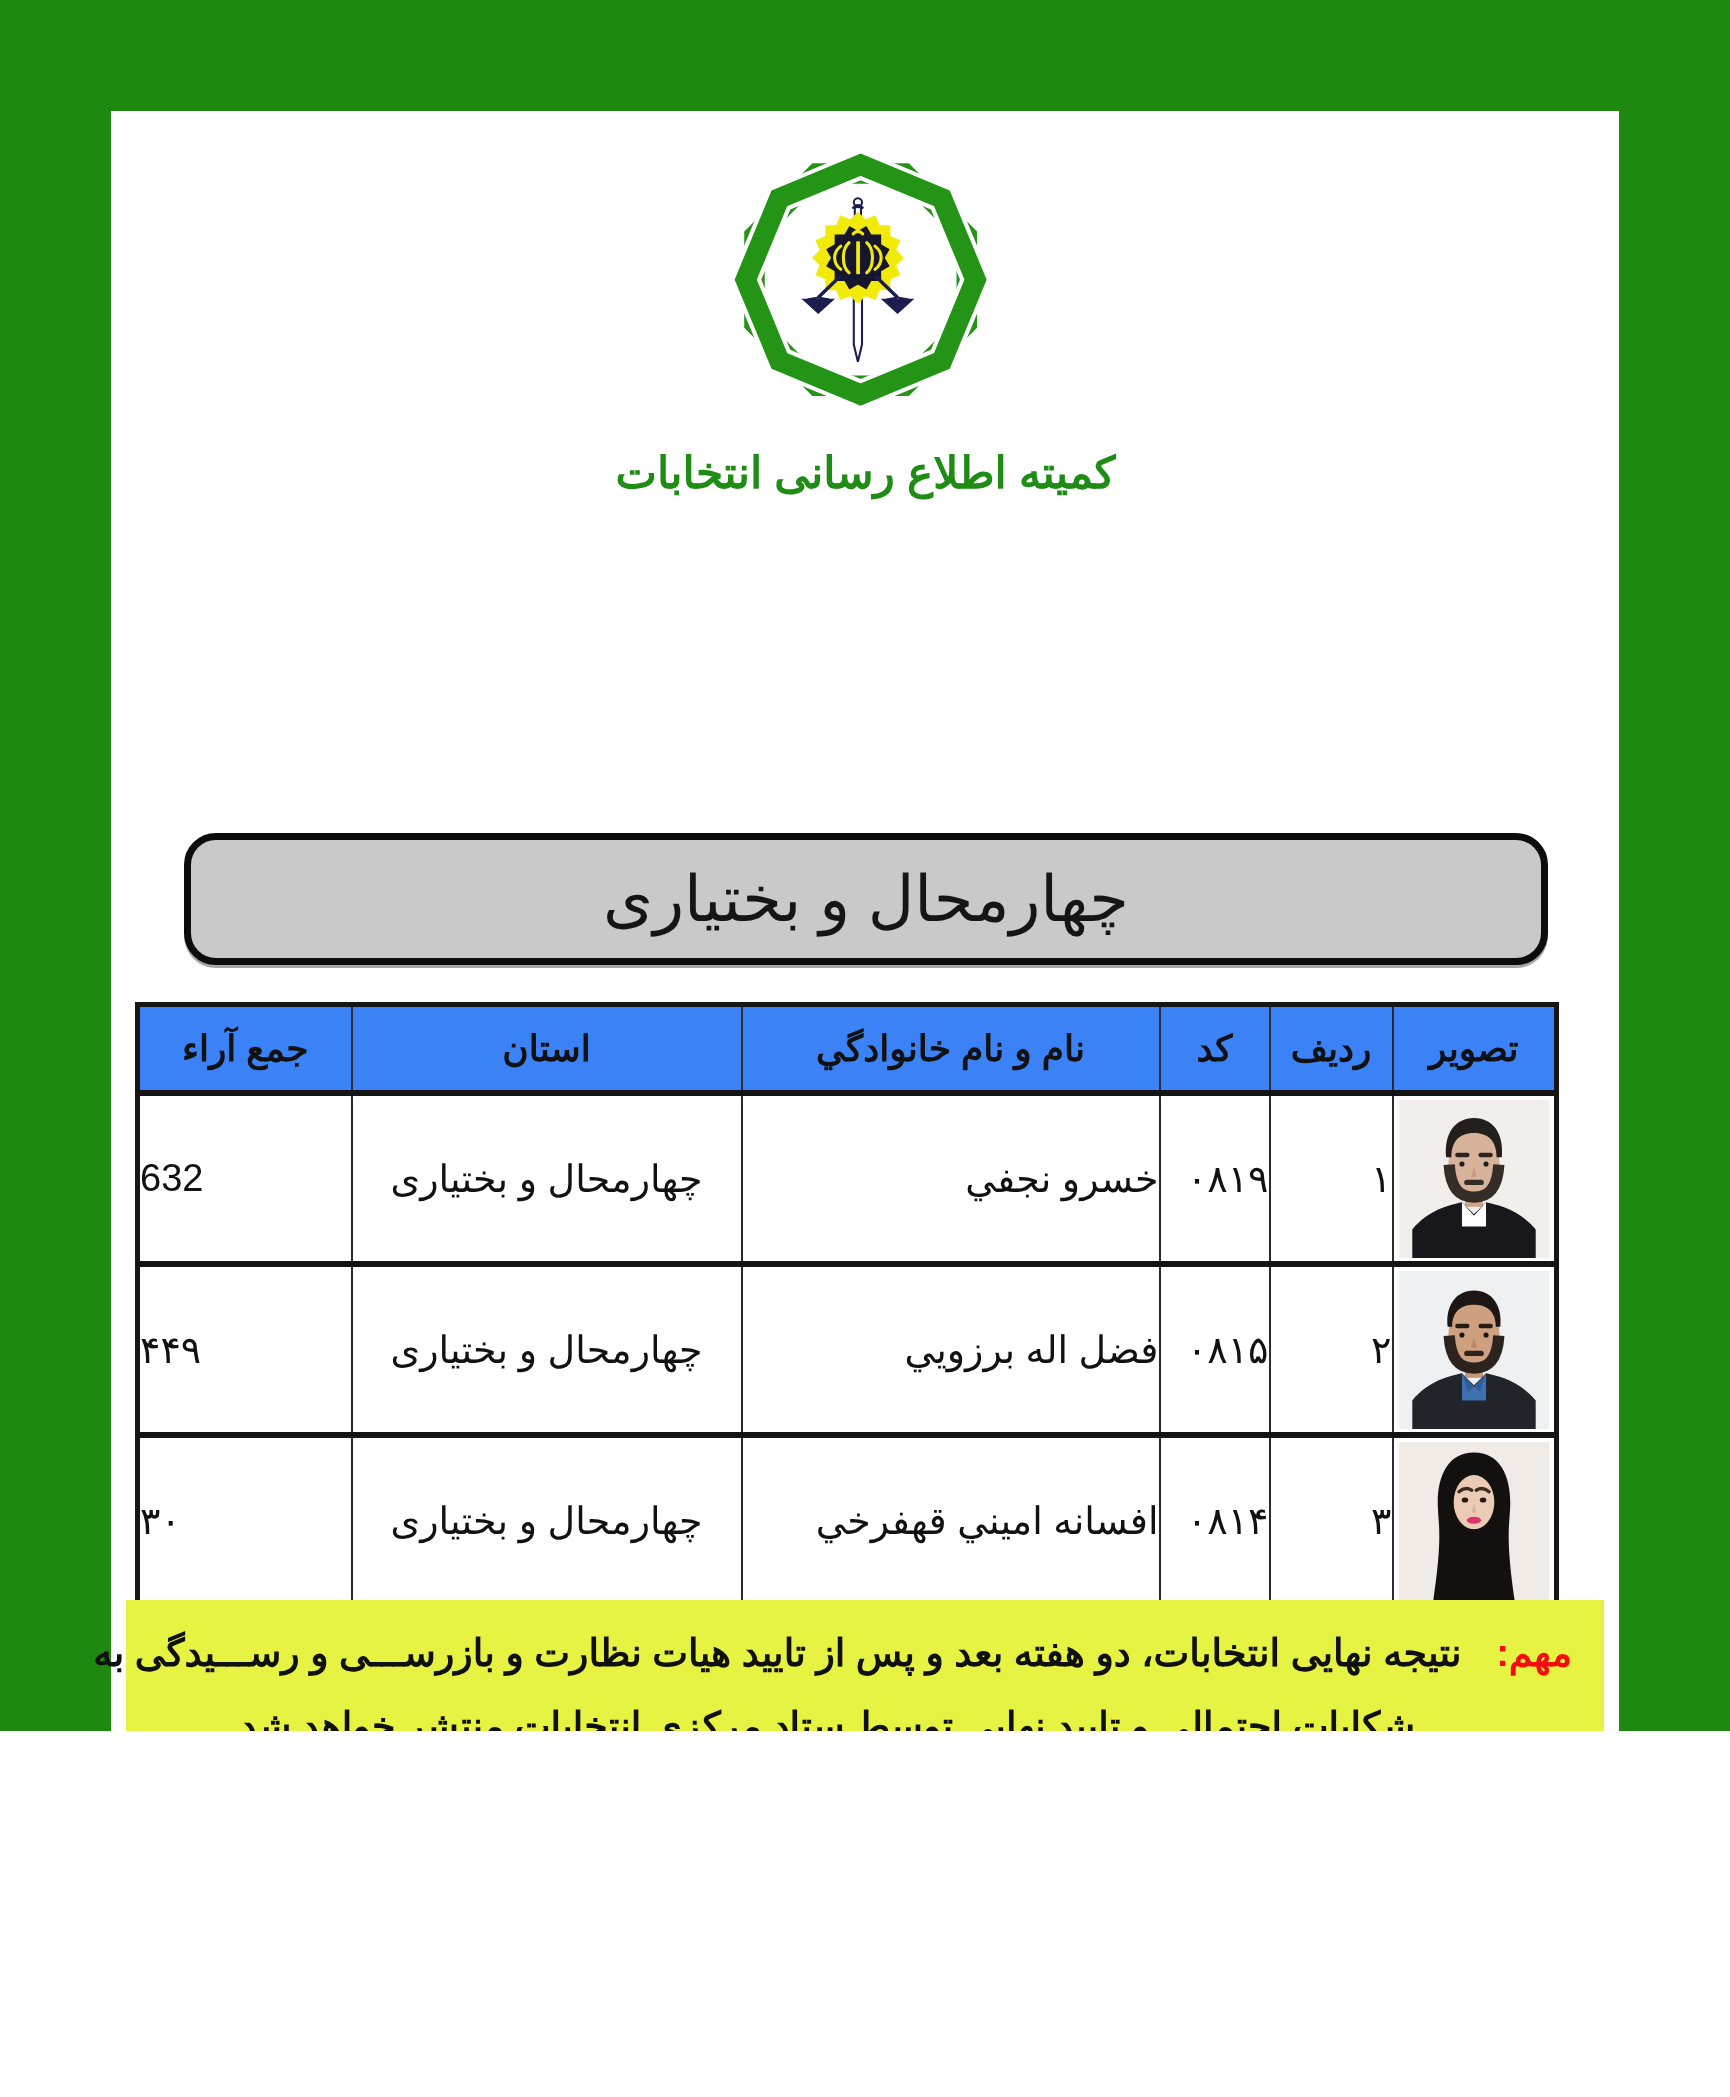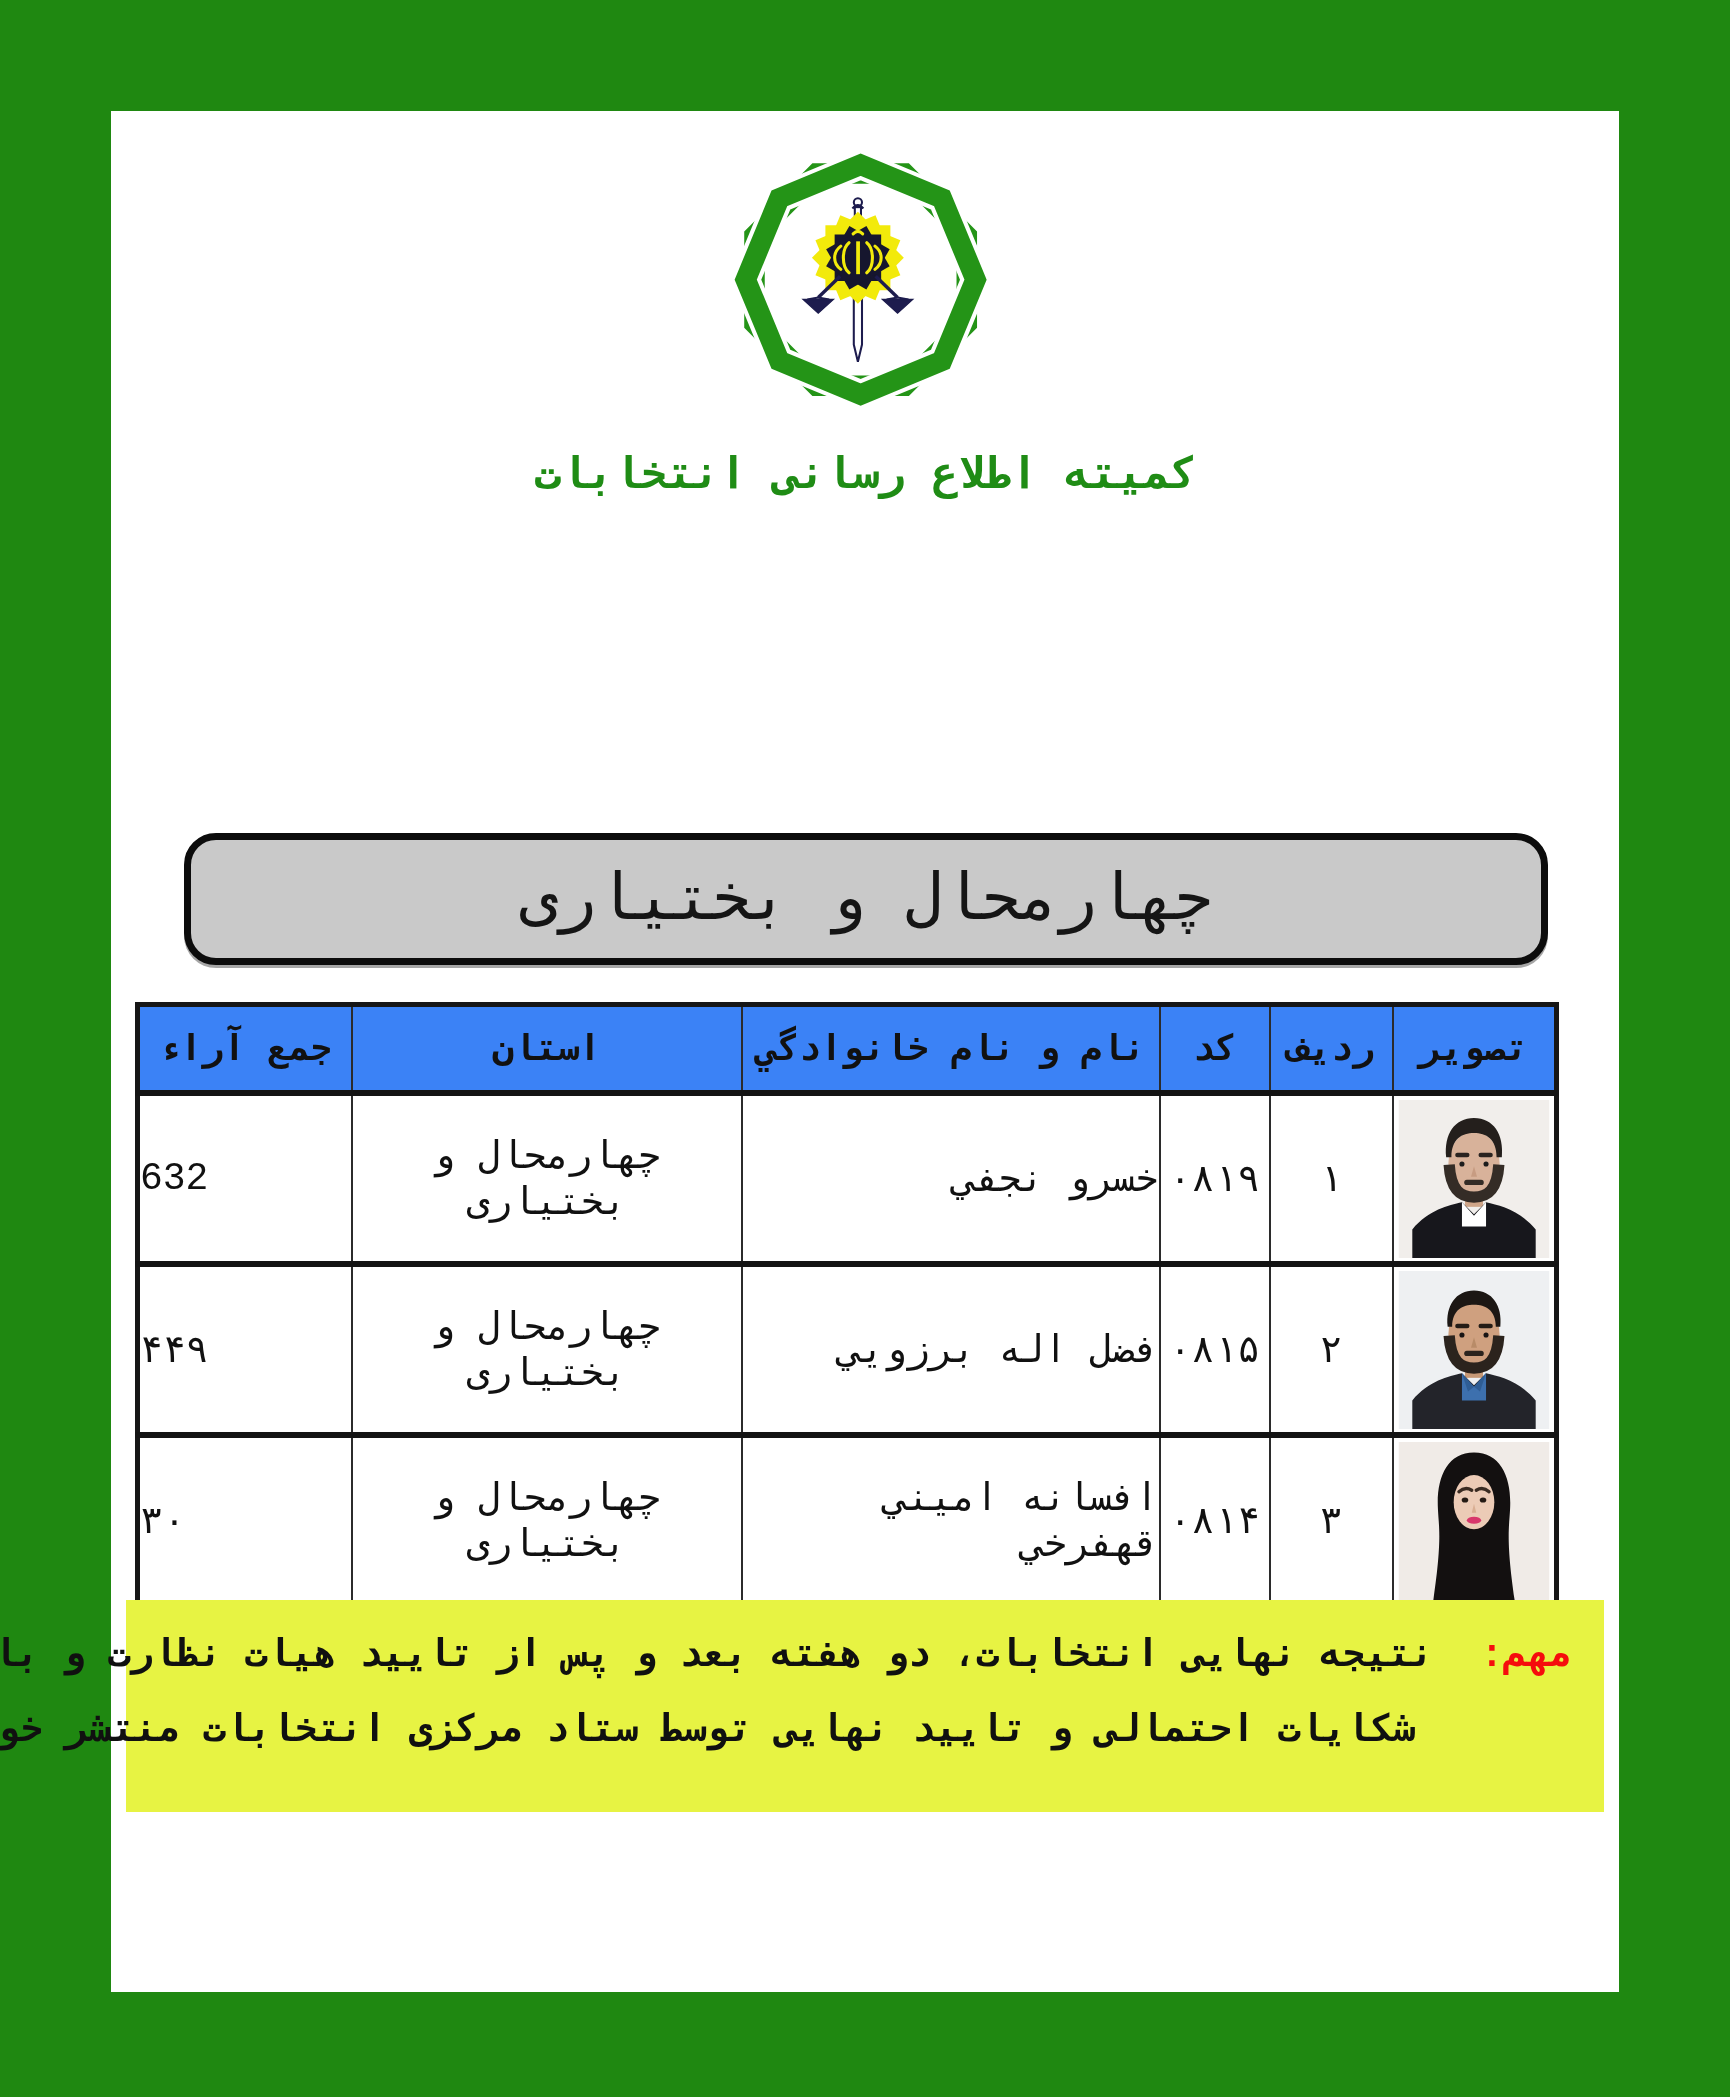--- a/index.html
+++ b/index.html
@@ -1,18 +1,18 @@
 <!DOCTYPE html>
 <html lang="fa" style="font-size:12.3px"><head>
 <meta charset="utf-8">
 <style>
   html,body{margin:0;padding:0;background:#ffffff;}
   .page{
-    position:relative;width:1731px;height:2097px;background:#1F8811;
-    font-family:Liberation Mono, monospace;overflow:hidden;
+    position:relative;width:1731px;height:1731px;background:#1F8811;
+    font-family:Liberation Sans, sans-serif;overflow:hidden;
   }
   .inner{position:absolute;left:111px;top:111px;width:1508px;height:1881px;background:#ffffff;}
   .logo{position:absolute;left:732px;top:136px;width:260px;height:290px;}
   .committee{
     position:absolute;left:0;right:0;top:447px;text-align:center;
     font-size:44px;font-weight:bold;color:#1F8C15;white-space:nowrap;
   }
   .title{
     position:absolute;left:0;right:0;text-align:center;font-weight:bold;
     color:#F58220;-webkit-text-stroke:2.7px #181818;
@@ -36,21 +36,21 @@
   table.results th{
     height:83px;background:#3b82f6;font-size:36px;font-weight:bold;color:#111;
     border:2.3px solid #2b2b2b;border-bottom:6.9px solid #141414;padding:0;
   }
   table.results td{
     height:165px;border:2.3px solid #2b2b2b;border-bottom:6.1px solid #141414;
     font-size:38px;color:#111;padding:0;vertical-align:middle;background:#fff;
   }
   td.c-photo{padding:3.1px;}
   td.c-photo svg{display:block;margin:0 auto;}
-  td.c-row,td.c-code{text-align:center;}
+  td.c-row,td.c-code{text-align:right;}
   td.c-name{text-align:right;padding-right:6.1px;}
   td.c-prov{text-align:center;}
   td.c-votes{text-align:left;padding-left:26px;}
   .notice{
     position:absolute;left:126px;top:1600px;width:1478px;height:212px;
     box-sizing:border-box;background:#E7F343;padding:31px 32px 0 32px;
     font-weight:bold;color:#101010;direction:rtl;
   }
   .notice .l1{
     font-size:38px;white-space:nowrap;

